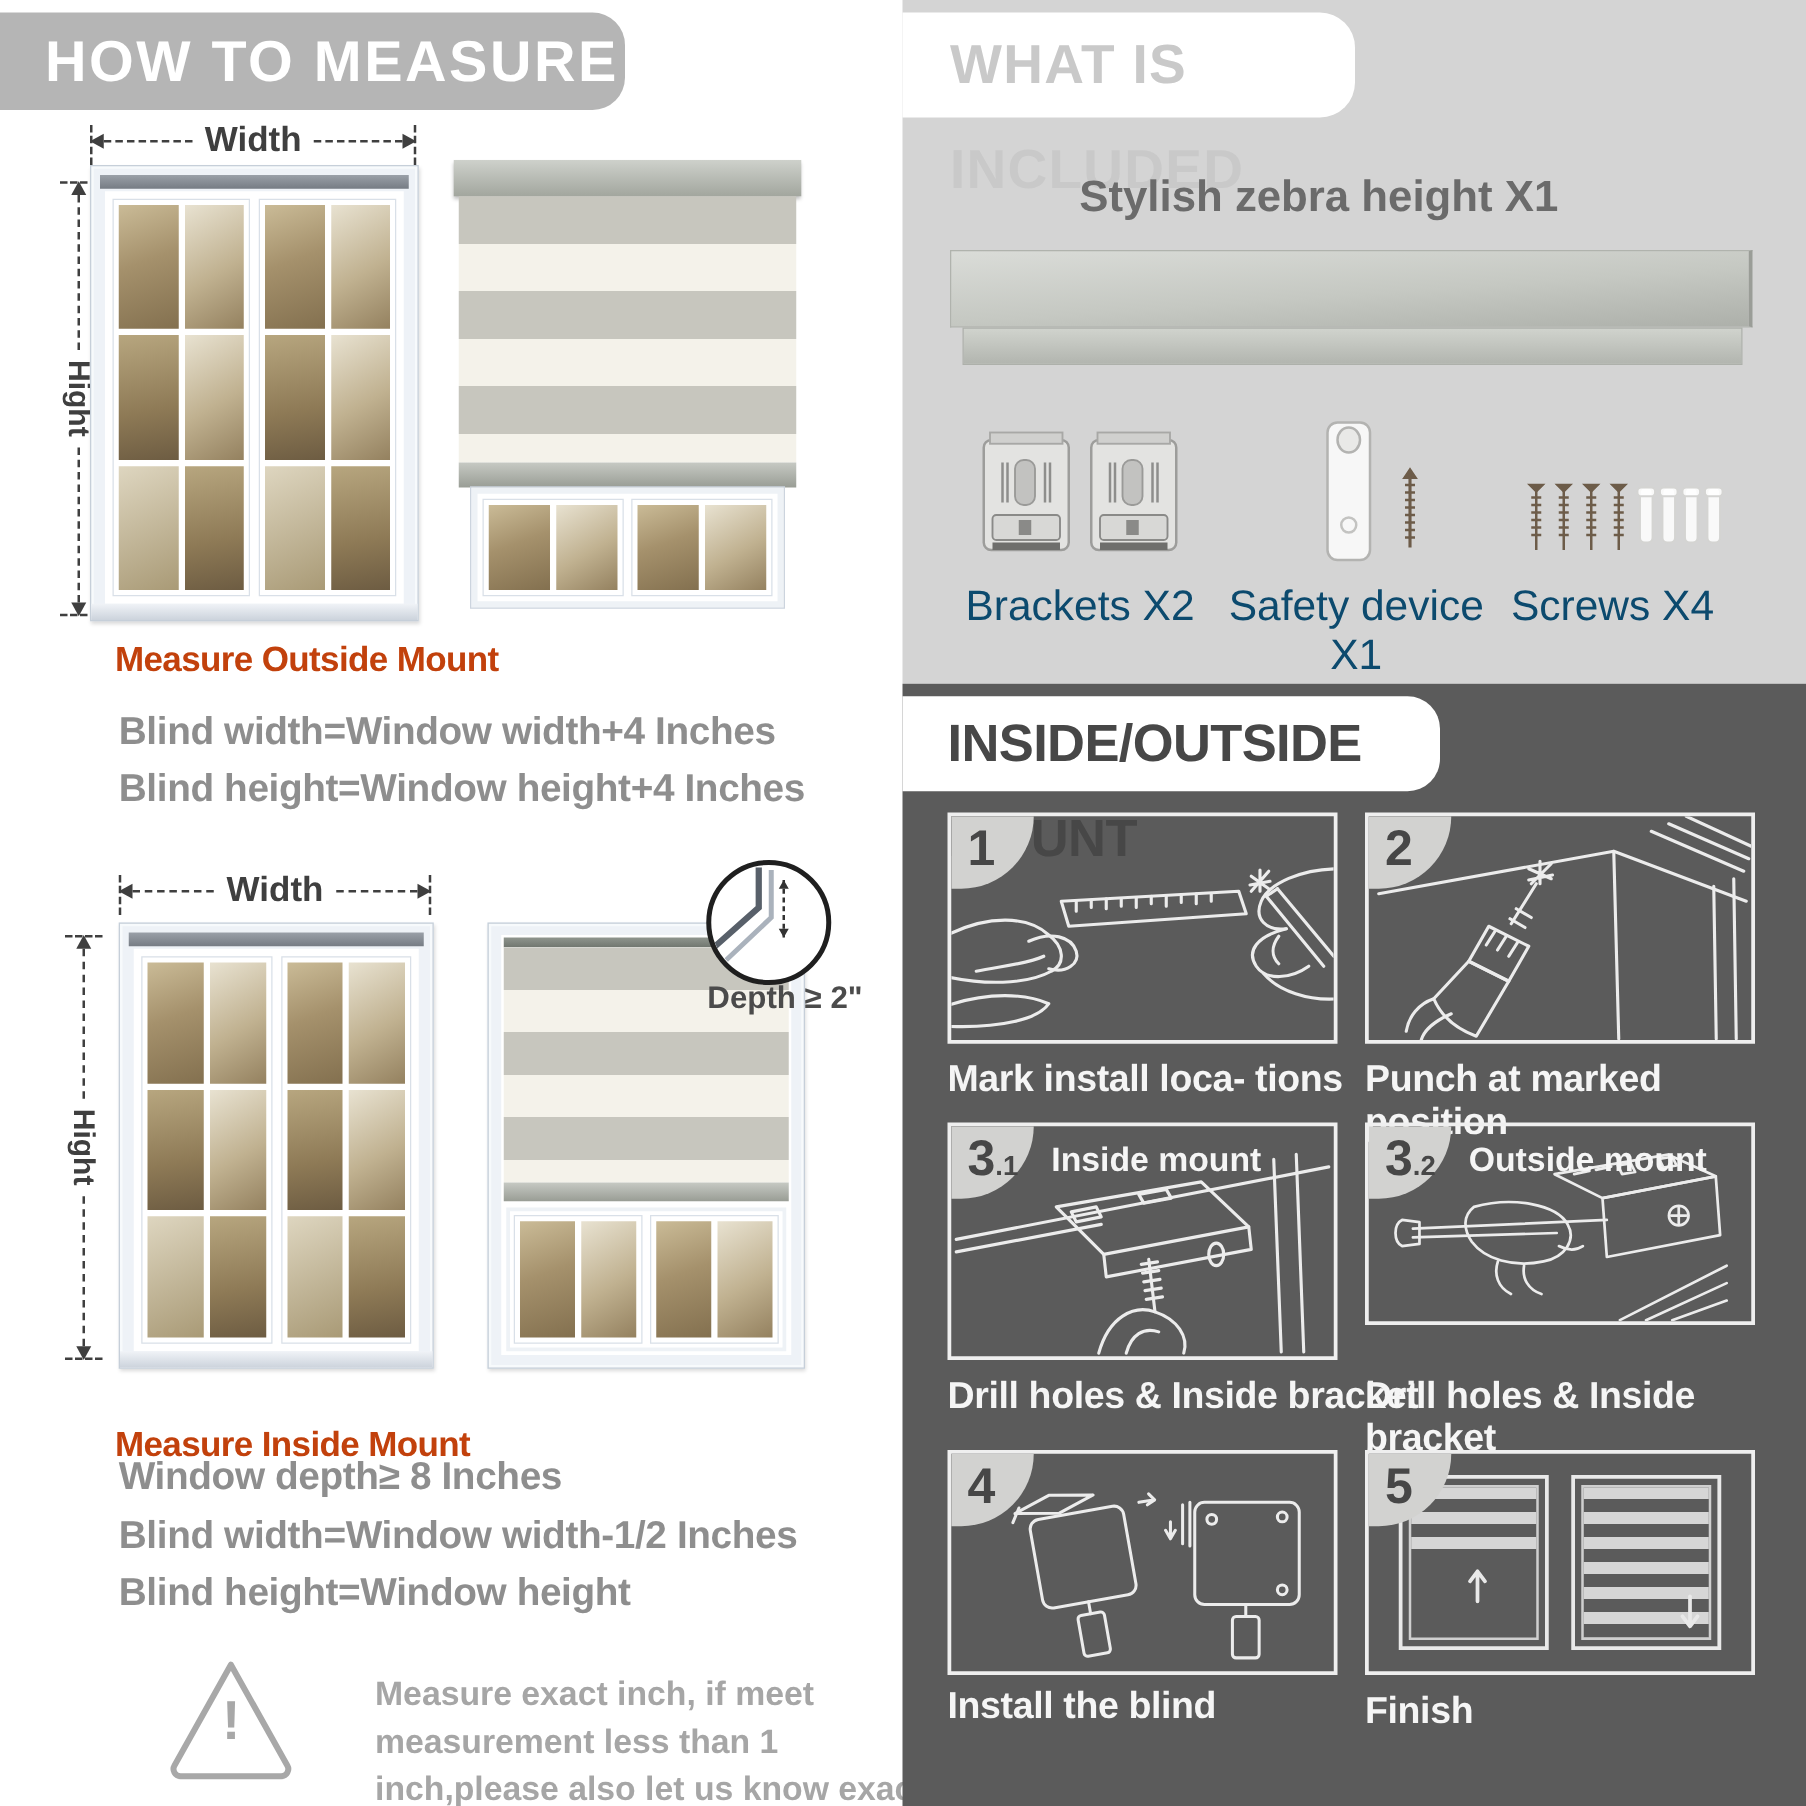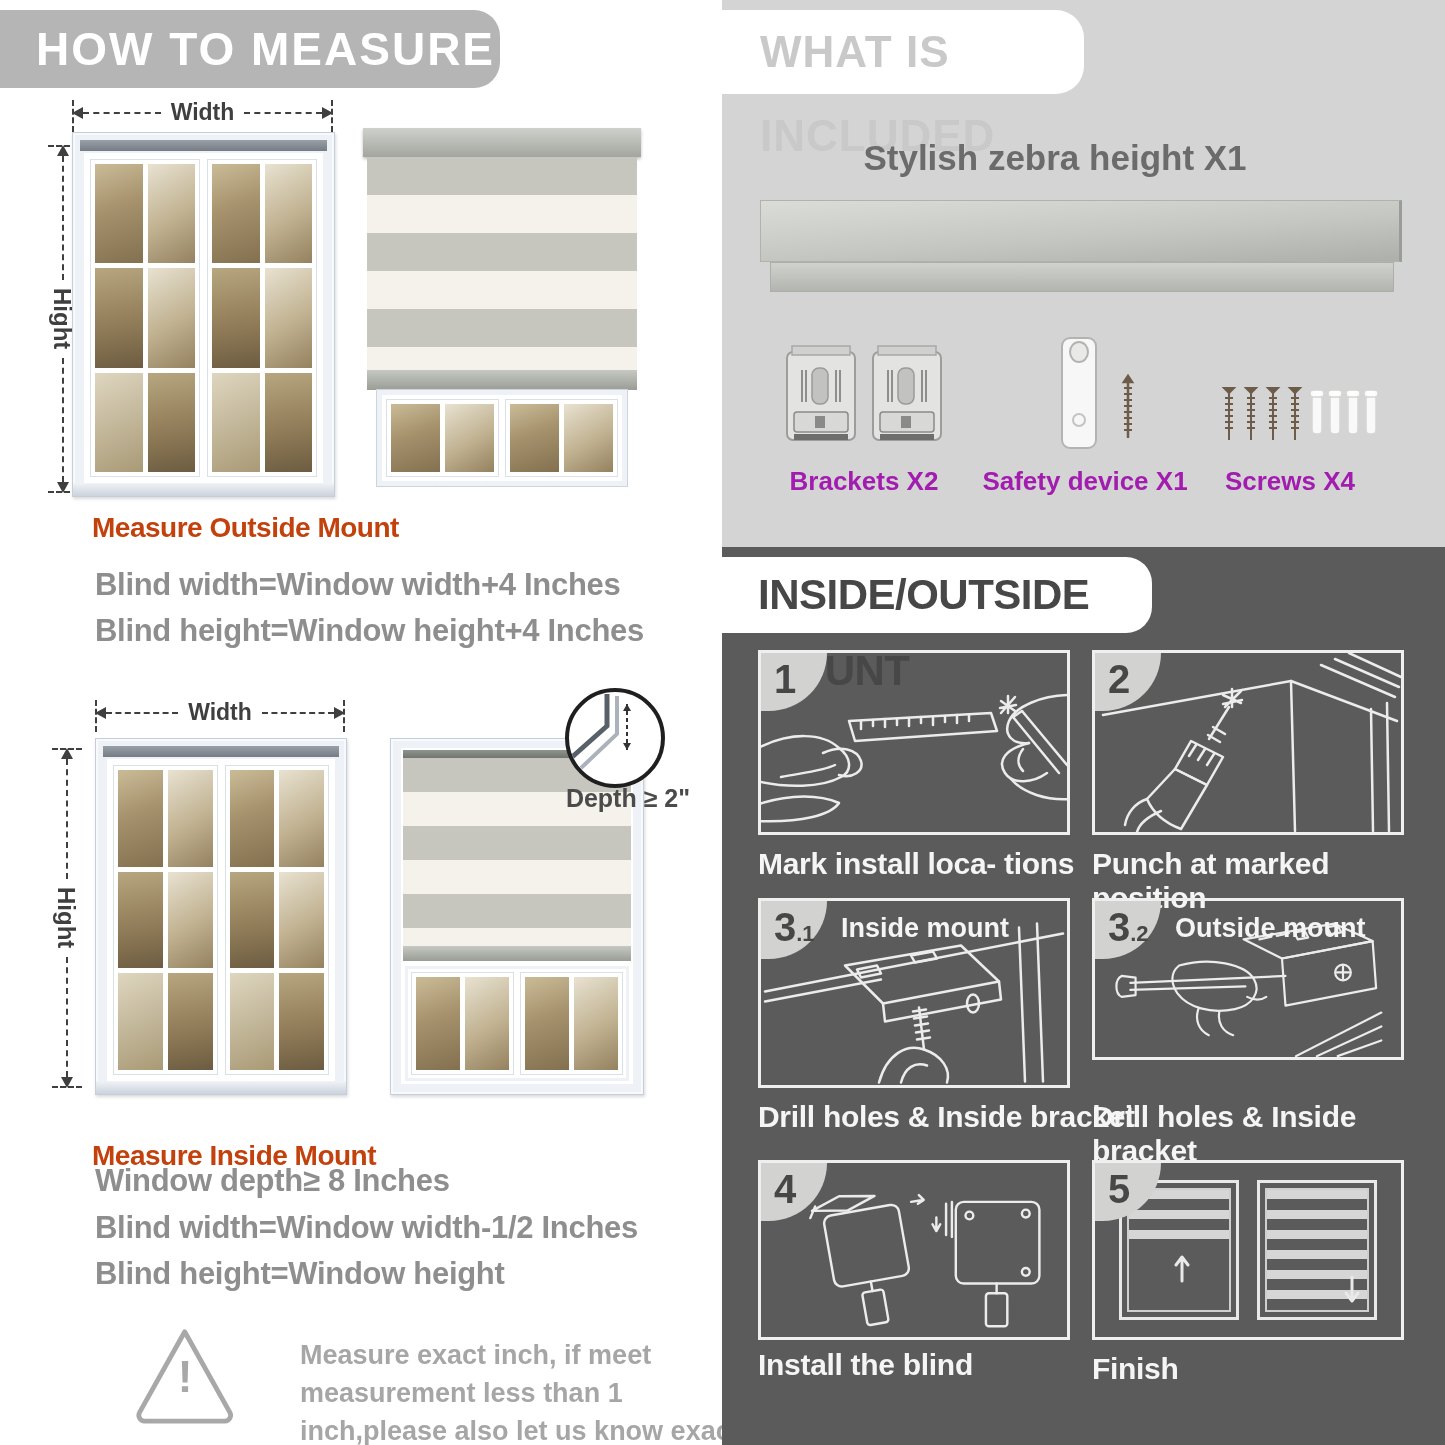--- a/index.html
+++ b/index.html
@@ -5,21 +5,21 @@
   html,body{margin:0;padding:0;background:#fff;}
   .page{position:relative;width:1445px;height:1445px;background:#fff;overflow:hidden;
         font-family:"Liberation Sans", sans-serif;}
   
   .hdr-left{position:absolute;left:0;top:10px;width:500px;height:78px;background:#b5b5b5;
             border-radius:0 26px 26px 0;color:#fff;font-size:46px;font-weight:700;
             line-height:78px;padding-left:36px;letter-spacing:2px;box-sizing:border-box;}
   
   .dim-w{position:absolute;display:flex;align-items:center;height:2px;color:#3f3f3f;}
   .dim-w .dash{flex:1;border-top:2px dashed #3f3f3f;height:0;}
-  .dim-w .lbl{font-size:23px;font-weight:700;padding:0 10px;margin-top:-2px;}
+  .dim-w .lbl{font-size:28px;font-weight:700;padding:0 10px;margin-top:-2px;}
   .ah{width:0;height:0;border-top:6px solid transparent;border-bottom:6px solid transparent;}
   .ah-l{border-right:11px solid #3f3f3f;}
   .ah-r{border-left:11px solid #3f3f3f;}
   .tick{position:absolute;top:-12px;height:32px;border-left:2px dashed #3f3f3f;}
   .t-l{left:0;} .t-r{right:0;}
   
   .dim-h{position:absolute;display:flex;flex-direction:column;align-items:center;width:2px;color:#3f3f3f;}
   .dim-h .dash{flex:1;border-left:2px dashed #3f3f3f;width:0;}
   .dim-h .lbl{font-size:24px;font-weight:700;writing-mode:vertical-rl;padding:8px 0;margin-left:-2px;}
   .av{width:0;height:0;border-left:6px solid transparent;border-right:6px solid transparent;}
@@ -82,21 +82,21 @@
                 border-radius:0 28px 28px 0;color:#c9c9c9;font-size:44px;font-weight:700;
                 line-height:84px;padding-left:38px;letter-spacing:1px;box-sizing:border-box;}
   .product-title{position:absolute;left:0;top:138px;width:666px;text-align:center;
                  font-size:35px;font-weight:700;color:#6b6b6b;}
   .cassette-big{position:absolute;left:38px;top:200px;width:642px;height:62px;
                 background:linear-gradient(176deg,#dadcd8 0%,#c5c8c2 55%,#adb0aa 100%);
                 border:1px solid #b0b3ad;border-right:3px solid #9a9d97;box-sizing:border-box;}
   .cassette-lip{position:absolute;left:48px;top:262px;width:624px;height:30px;
                 background:linear-gradient(#d0d3cd,#b2b5af);border:1px solid #adb0aa;box-sizing:border-box;}
   .grp{position:absolute;}
-  .item-lbl{position:absolute;width:220px;text-align:center;font-size:26px;font-weight:700;color:#a21caf;top:466px;}
+  .item-lbl{position:absolute;width:220px;text-align:center;font-size:34px;font-weight:400;color:#0c4a6e;top:466px;}
   
   .panel-dark{position:absolute;left:722px;top:547px;width:723px;height:898px;background:#5b5b5b;}
   .hdr-mount{position:absolute;left:0;top:10px;width:430px;height:76px;background:#fff;
              border-radius:0 26px 26px 0;color:#474747;font-size:42px;font-weight:700;
              line-height:76px;padding-left:36px;letter-spacing:-0.5px;box-sizing:border-box;}
   .step-box{position:absolute;width:312px;border:3px solid #efefef;box-sizing:border-box;overflow:hidden;}
   .badge{position:absolute;top:0;left:0;width:66px;height:58px;background:#d2d2d0;
          border-radius:0 0 60px 0;color:#474747;font-size:40px;font-weight:700;
          line-height:52px;padding-left:13px;box-sizing:border-box;z-index:3;}
   .badge .sub{font-size:22px;font-weight:700;}

